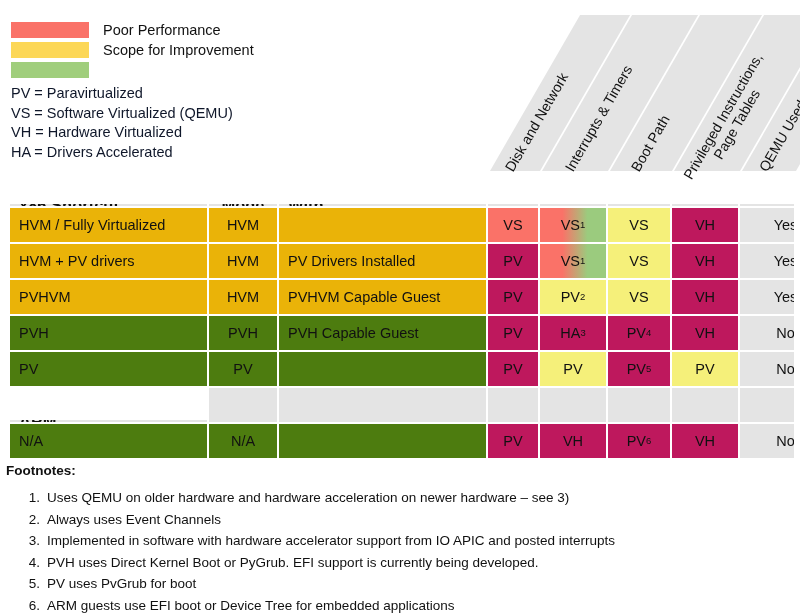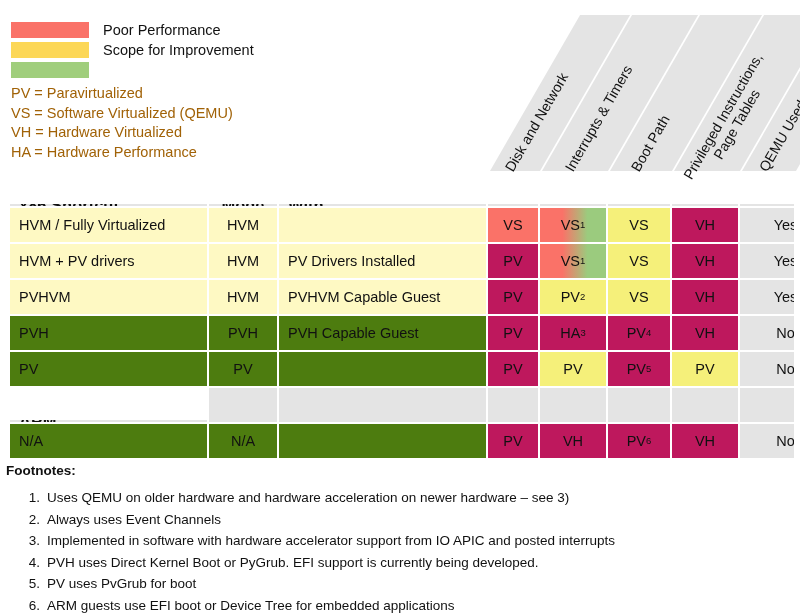--- a/index.html
+++ b/index.html
@@ -12,21 +12,21 @@
   }
 
   
   #legend{position:absolute;left:11px;top:20px;width:320px;}
   .legend-row{display:flex;align-items:center;height:19px;margin-bottom:1px;}
   .swatch{width:78px;height:16px;flex:0 0 78px;}
   .legend-label{margin-left:14px;font-size:14.5px;color:#111;white-space:nowrap;}
 
   
   #abbrev{position:absolute;left:11px;top:84px;width:330px;}
-  .abbrev-line{font-size:14.5px;line-height:19.5px;color:#a16207;white-space:nowrap;}
+  .abbrev-line{font-size:14.5px;line-height:19.5px;color:#0f172a;white-space:nowrap;}
 
   
   #diagonals{position:absolute;left:0;top:0;width:800px;height:175px;}
   .diag{
     position:absolute;
     background:#e4e4e4;
     transform-origin:bottom left;
   }
   .diag-text{
     position:absolute;
@@ -51,21 +51,21 @@
   .c-name{flex:0 0 197px;}
   .c-mode{flex:0 0 68px;justify-content:center;}
   .c-with{flex:0 0 207px;}
   .c-d1{flex:0 0 50px;justify-content:center;}
   .c-d2{flex:0 0 66px;justify-content:center;}
   .c-d3{flex:0 0 62px;justify-content:center;}
   .c-d4{flex:0 0 66px;justify-content:center;}
   .c-q{flex:0 0 54px;justify-content:center;margin-right:0;}
 
   .hdr{background:#e4e4e4;font-weight:bold;font-size:16.5px;margin-top:32px;}
-  .bg-lav{background:#fef9c3;}
+  .bg-lav{background:#eab308;}
   .bg-blue{background:#4d7c0f;}
   .bg-grey{background:#e4e4e4;padding-left:37px;}
   .bg-green{background:#be185d;}
   .bg-yellow{background:#f5f07a;}
   .bg-red{background:#fa7268;}
   .bg-redgreen{background:linear-gradient(90deg,#fa7268 0%,#fa7268 34%,#9bcb7e 72%,#9bcb7e 100%);}
 
   sup{font-size:9.5px;vertical-align:super;line-height:0;}
 
   
@@ -89,21 +89,21 @@
   </div>
   <div class="legend-row">
     <span class="swatch" style="background: rgb(160, 206, 124);"></span>
   </div>
 </div>
 
 <div id="abbrev">
   <div class="abbrev-line">PV = Paravirtualized</div>
   <div class="abbrev-line">VS = Software Virtualized (QEMU)</div>
   <div class="abbrev-line">VH = Hardware Virtualized</div>
-  <div class="abbrev-line">HA = Hardware Performance</div>
+  <div class="abbrev-line">HA = Drivers Accelerated</div>
 </div>
 
 <div id="diagonals">
     <div class="diag" style="left: 490px; top: 15px; width: 50px; height: 156px; transform: skewX(-30deg); transform-origin: left bottom;"></div>
     <div class="diag-text" style="left: 516px; top: 159px; transform: rotate(-60deg); text-align: center;">Disk and Network</div>
     <div class="diag" style="left: 542px; top: 15px; width: 66px; height: 156px; transform: skewX(-30deg); transform-origin: left bottom;"></div>
     <div class="diag-text" style="left: 576.32px; top: 159px; transform: rotate(-60deg); text-align: center;">Interrupts &amp; Timers</div>
     <div class="diag" style="left: 610px; top: 15px; width: 62px; height: 156px; transform: skewX(-30deg); transform-origin: left bottom;"></div>
     <div class="diag-text" style="left: 642.24px; top: 159px; transform: rotate(-60deg); text-align: center;">Boot Path</div>
     <div class="diag" style="left: 674px; top: 15px; width: 66px; height: 156px; transform: skewX(-30deg); transform-origin: left bottom;"></div>

